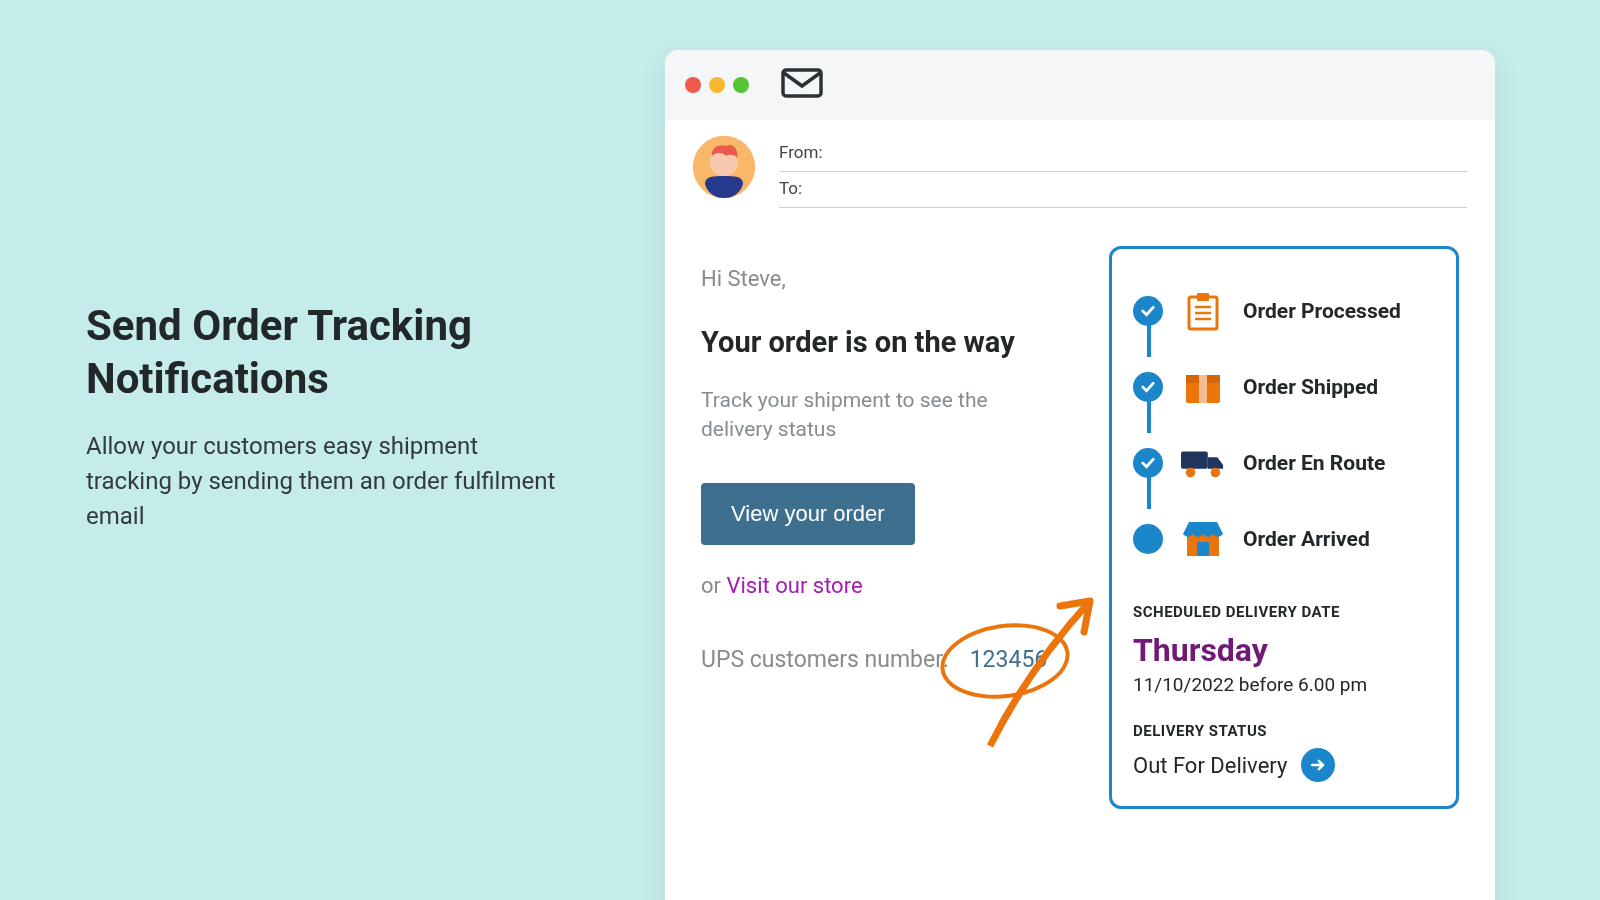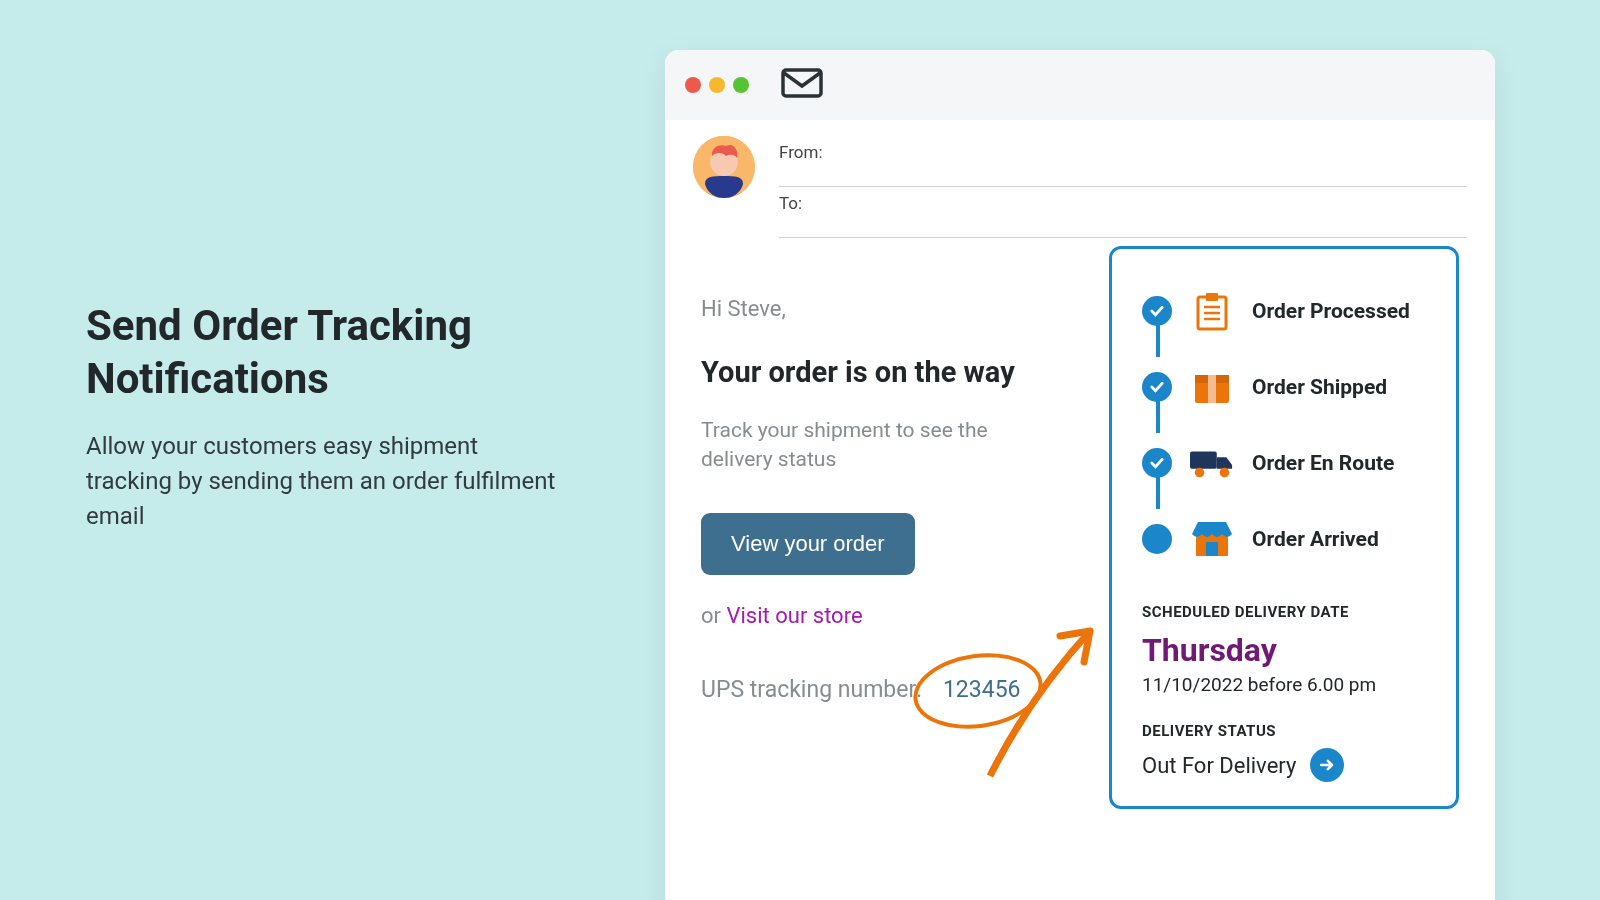--- a/index.html
+++ b/index.html
@@ -63,37 +63,37 @@
   .avatar {
     width: 62px; height: 62px; border-radius: 50%;
     background: #f9b76a;
     display: flex; align-items: center; justify-content: center;
     flex-shrink: 0;
   }
   .fields { flex: 1; }
   .field-row {
     font-size: 17px;
     color: #444;
-    padding: 6px 0 24px 0;
+    padding: 6px 0 9px 0;
     border-bottom: 1.5px solid #d0d0d0;
   }
   .email-body {
     padding: 50px 36px 0 36px;
     position: relative;
   }
   .greet { color: #868c90; font-size: 22px; margin-bottom: 34px; }
   .headline { font-size: 29px; font-weight: 700; color: #22272a; margin-bottom: 27px; }
   .subtext { color: #868c90; font-size: 21px; line-height: 1.4; max-width: 320px; margin-bottom: 38px; }
   .view-btn {
     display: inline-block;
     background: #3f6f8e;
     color: #fff;
     font-size: 22px;
     padding: 18px 30px;
-    border-radius: 9px;
+    border-radius: 4px;
     border: none;
     cursor: pointer;
     margin-bottom: 28px;
   }
   .or-line { font-size: 22px; color: #868c90; margin-bottom: 48px; }
   .or-line a { color: #a21caf; text-decoration: none; }
   .track-line { font-size: 23px; color: #868c90; }
   .track-line .num { color: #3f6f8e; position: relative; display: inline-block; padding: 0 4px; }
   .ellipse {
     position: absolute;
@@ -109,21 +109,21 @@
 
   
   .track-card {
     position: absolute;
     right: 36px;
     top: 196px;
     width: 350px;
     background: #fff;
     border: 3px solid #1b87ca;
     border-radius: 12px;
-    padding: 24px 22px 24px 30px;
+    padding: 24px 22px 24px 21px;
   }
   .steps { position: relative; }
   .step {
     display: flex;
     align-items: center;
     gap: 18px;
     height: 76px;
     position: relative;
   }
   .step .bullet {
@@ -202,21 +202,21 @@
   <div class="email-body">
     <div class="greet">Hi Steve,</div>
     <div class="headline">Your order is on the way</div>
     <div class="subtext">Track your shipment to see the delivery status</div>
     <button class="view-btn">View your order</button>
     <div class="or-line">
       <span>or</span>
       <a href="#">Visit our store</a>
     </div>
     <div class="track-line">
-      <span>UPS tracking number:</span>
+      <span>UPS customers number:</span>
       &nbsp;
       <span class="num">
         <span>123456</span>
         <span class="ellipse"></span>
       </span>
     </div>
 
     
     <svg class="arrow" width="130" height="170" viewBox="0 0 130 170">
       <path d="M10 160 C 30 120, 60 70, 110 15" stroke="#ec750b" stroke-width="7" fill="none"></path>

